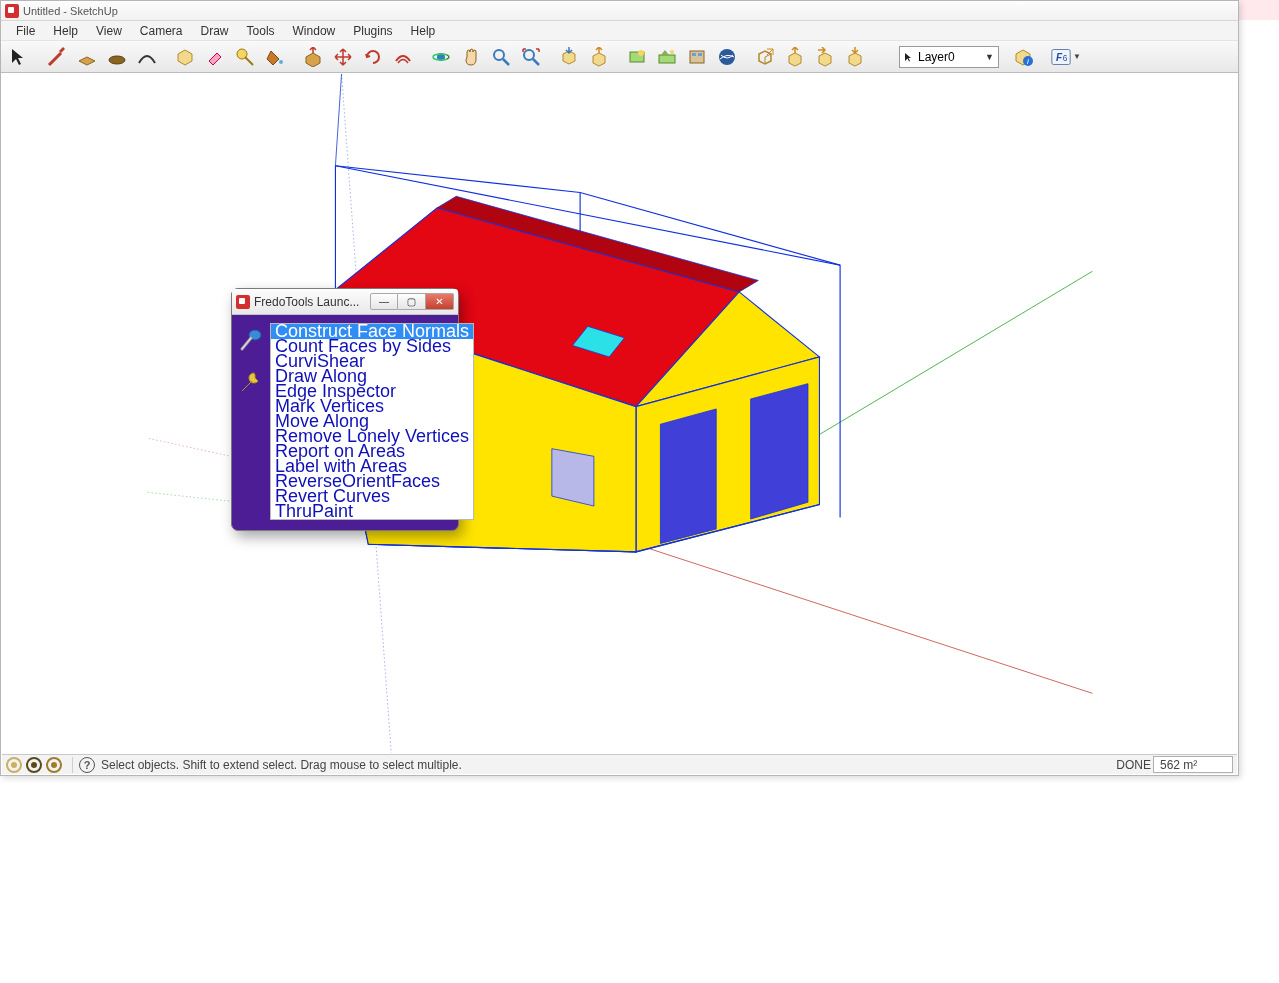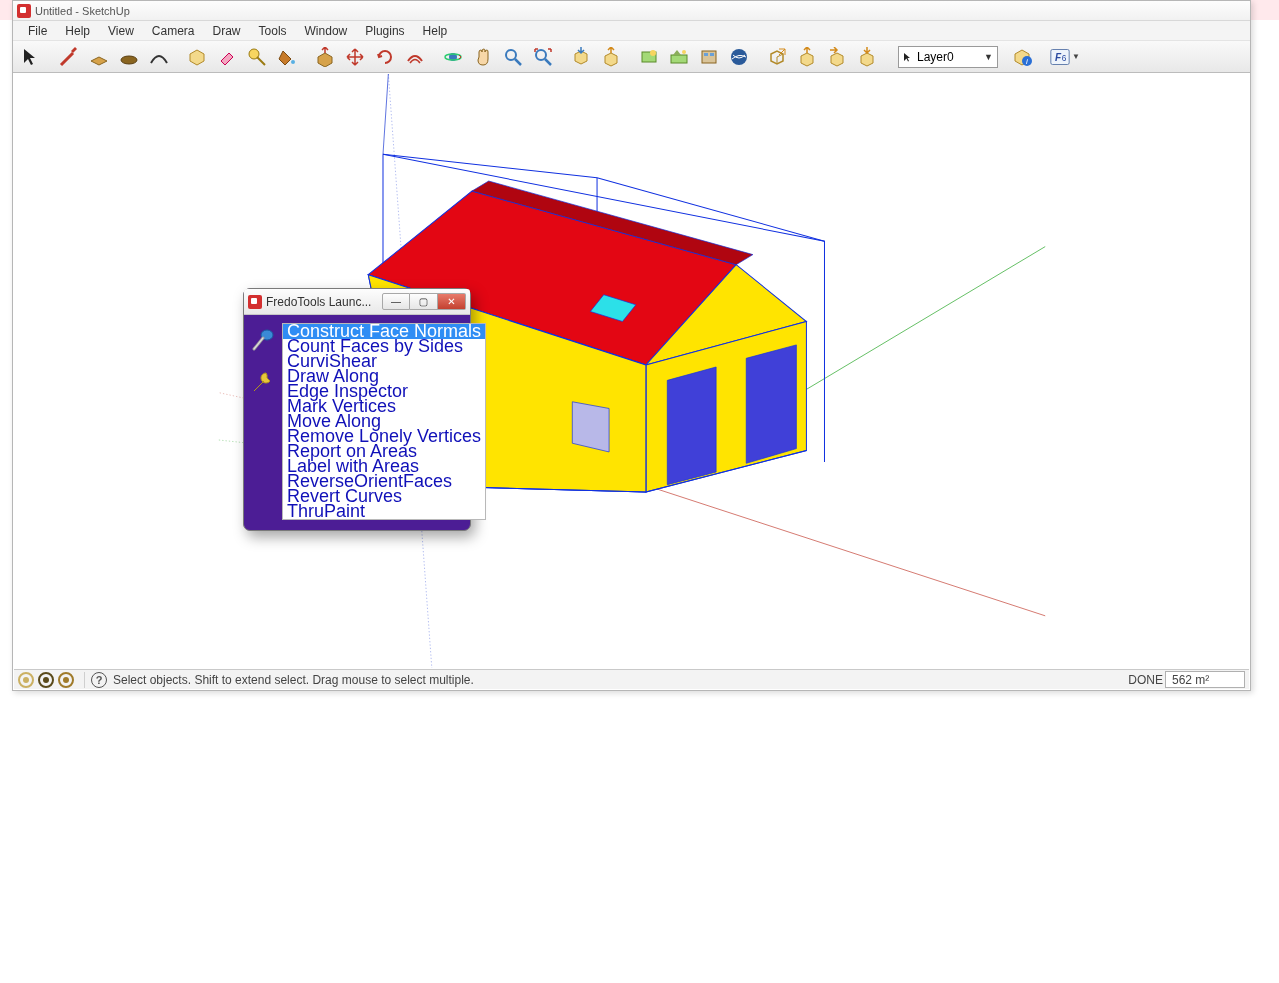--- a/index.html
+++ b/index.html
@@ -2,42 +2,42 @@
 <html><head>
 <meta charset="utf-8">
 <style>
 * { box-sizing: border-box; margin: 0; padding: 0; font-family: "Segoe UI", Tahoma, sans-serif; user-select: none; }
 body { width: 1279px; height: 983px; background: #fff; position: relative; overflow: hidden; }
 
 
 .bg-tabbar { position: absolute; top: 0; left: 0; right: 0; height: 20px; background: #ffe9ec; }
 
 
-.app-window { position: absolute; left: 12px; top: 0; width: 1239px; height: 691px; background: #fff; border: 1px solid #b6b6b6; box-shadow: 2px 2px 6px rgba(0,0,0,.15); }
+.app-window { position: absolute; left: 0; top: 0; width: 1239px; height: 776px; background: #fff; border: 1px solid #b6b6b6; box-shadow: 2px 2px 6px rgba(0,0,0,.15); }
 
 
 .titlebar { height: 20px; background: linear-gradient(#fdfdfd,#f1f1f1); border-bottom: 1px solid #d8d8d8; display: flex; align-items: center; padding: 0 4px; font-size: 11px; color: #555; }
 .titlebar .app-icon { width: 14px; height: 14px; background: #d32f2f; border-radius: 2px; margin-right: 4px; position: relative; }
 .titlebar .app-icon::after { content:""; position:absolute; left:3px; top:3px; width:6px; height:6px; background:#fff; border-radius:1px; }
 .titlebar .title { flex: 0 0 auto; }
 .titlebar .spacer { flex: 1; }
 .win-btns { position: absolute; top: -1px; right: 40px; display: flex; gap: 12px; }
 .win-btn { width: 28px; height: 18px; border: 1px solid #bfbfbf; border-radius: 3px; background: linear-gradient(#fdfdfd,#eee); display:flex; align-items:center; justify-content:center; color:#666; font-size:11px; }
 .win-btn.glyph { font-family: Arial; }
 
 
 .menubar { height: 20px; background: #f4f4f4; border-bottom: 1px solid #e4e4e4; display: flex; align-items: center; padding-left: 6px; font-size: 12px; color: #333; }
 .menubar span { padding: 18px 9px; cursor: default; }
 
 
 .toolbar-row { height: 32px; border-bottom: 1px solid #bcbcbc; background: linear-gradient(#f9f9f9,#e8e8e8); display: flex; align-items: center; padding: 0 4px; gap: 2px; }
 .tb { width: 28px; height: 26px; display:flex; align-items:center; justify-content:center; border:1px solid transparent; border-radius:2px; }
 .tb svg { width: 20px; height: 20px; }
 .tb-sep { width:6px; }
-.layer-box { margin-left: 7px; display:flex; align-items:center; border:1px solid #9a9a9a; background:#fff; height:22px; width:100px; font-size:12px; padding:0 4px; }
+.layer-box { margin-left: 20px; display:flex; align-items:center; border:1px solid #9a9a9a; background:#fff; height:22px; width:100px; font-size:12px; padding:0 4px; }
 .layer-box .arrow { font-size:9px; margin-left:4px; color:#333; }
 .layer-box .cursor-ic { width:10px; height:10px; margin-right:4px; }
 .tb-drop { font-size:8px; color:#444; margin-left:-4px; margin-right:2px; }
 
 
 .viewport { position: absolute; left: 1px; right: 1px; top: 73px; bottom: 22px; background: #fff; overflow: hidden; }
 
 
 .statusbar { position: absolute; left:1px; right:1px; bottom:1px; height:20px; background:#f3f3f3; border-top:1px solid #c9c9c9; display:flex; align-items:center; font-size:12px; color:#444; padding:0 4px; }
 .statusbar .sb-circ { width:16px; height:16px; border-radius:50%; border:2px solid #a07b2a; margin-right:4px; position:relative; }

